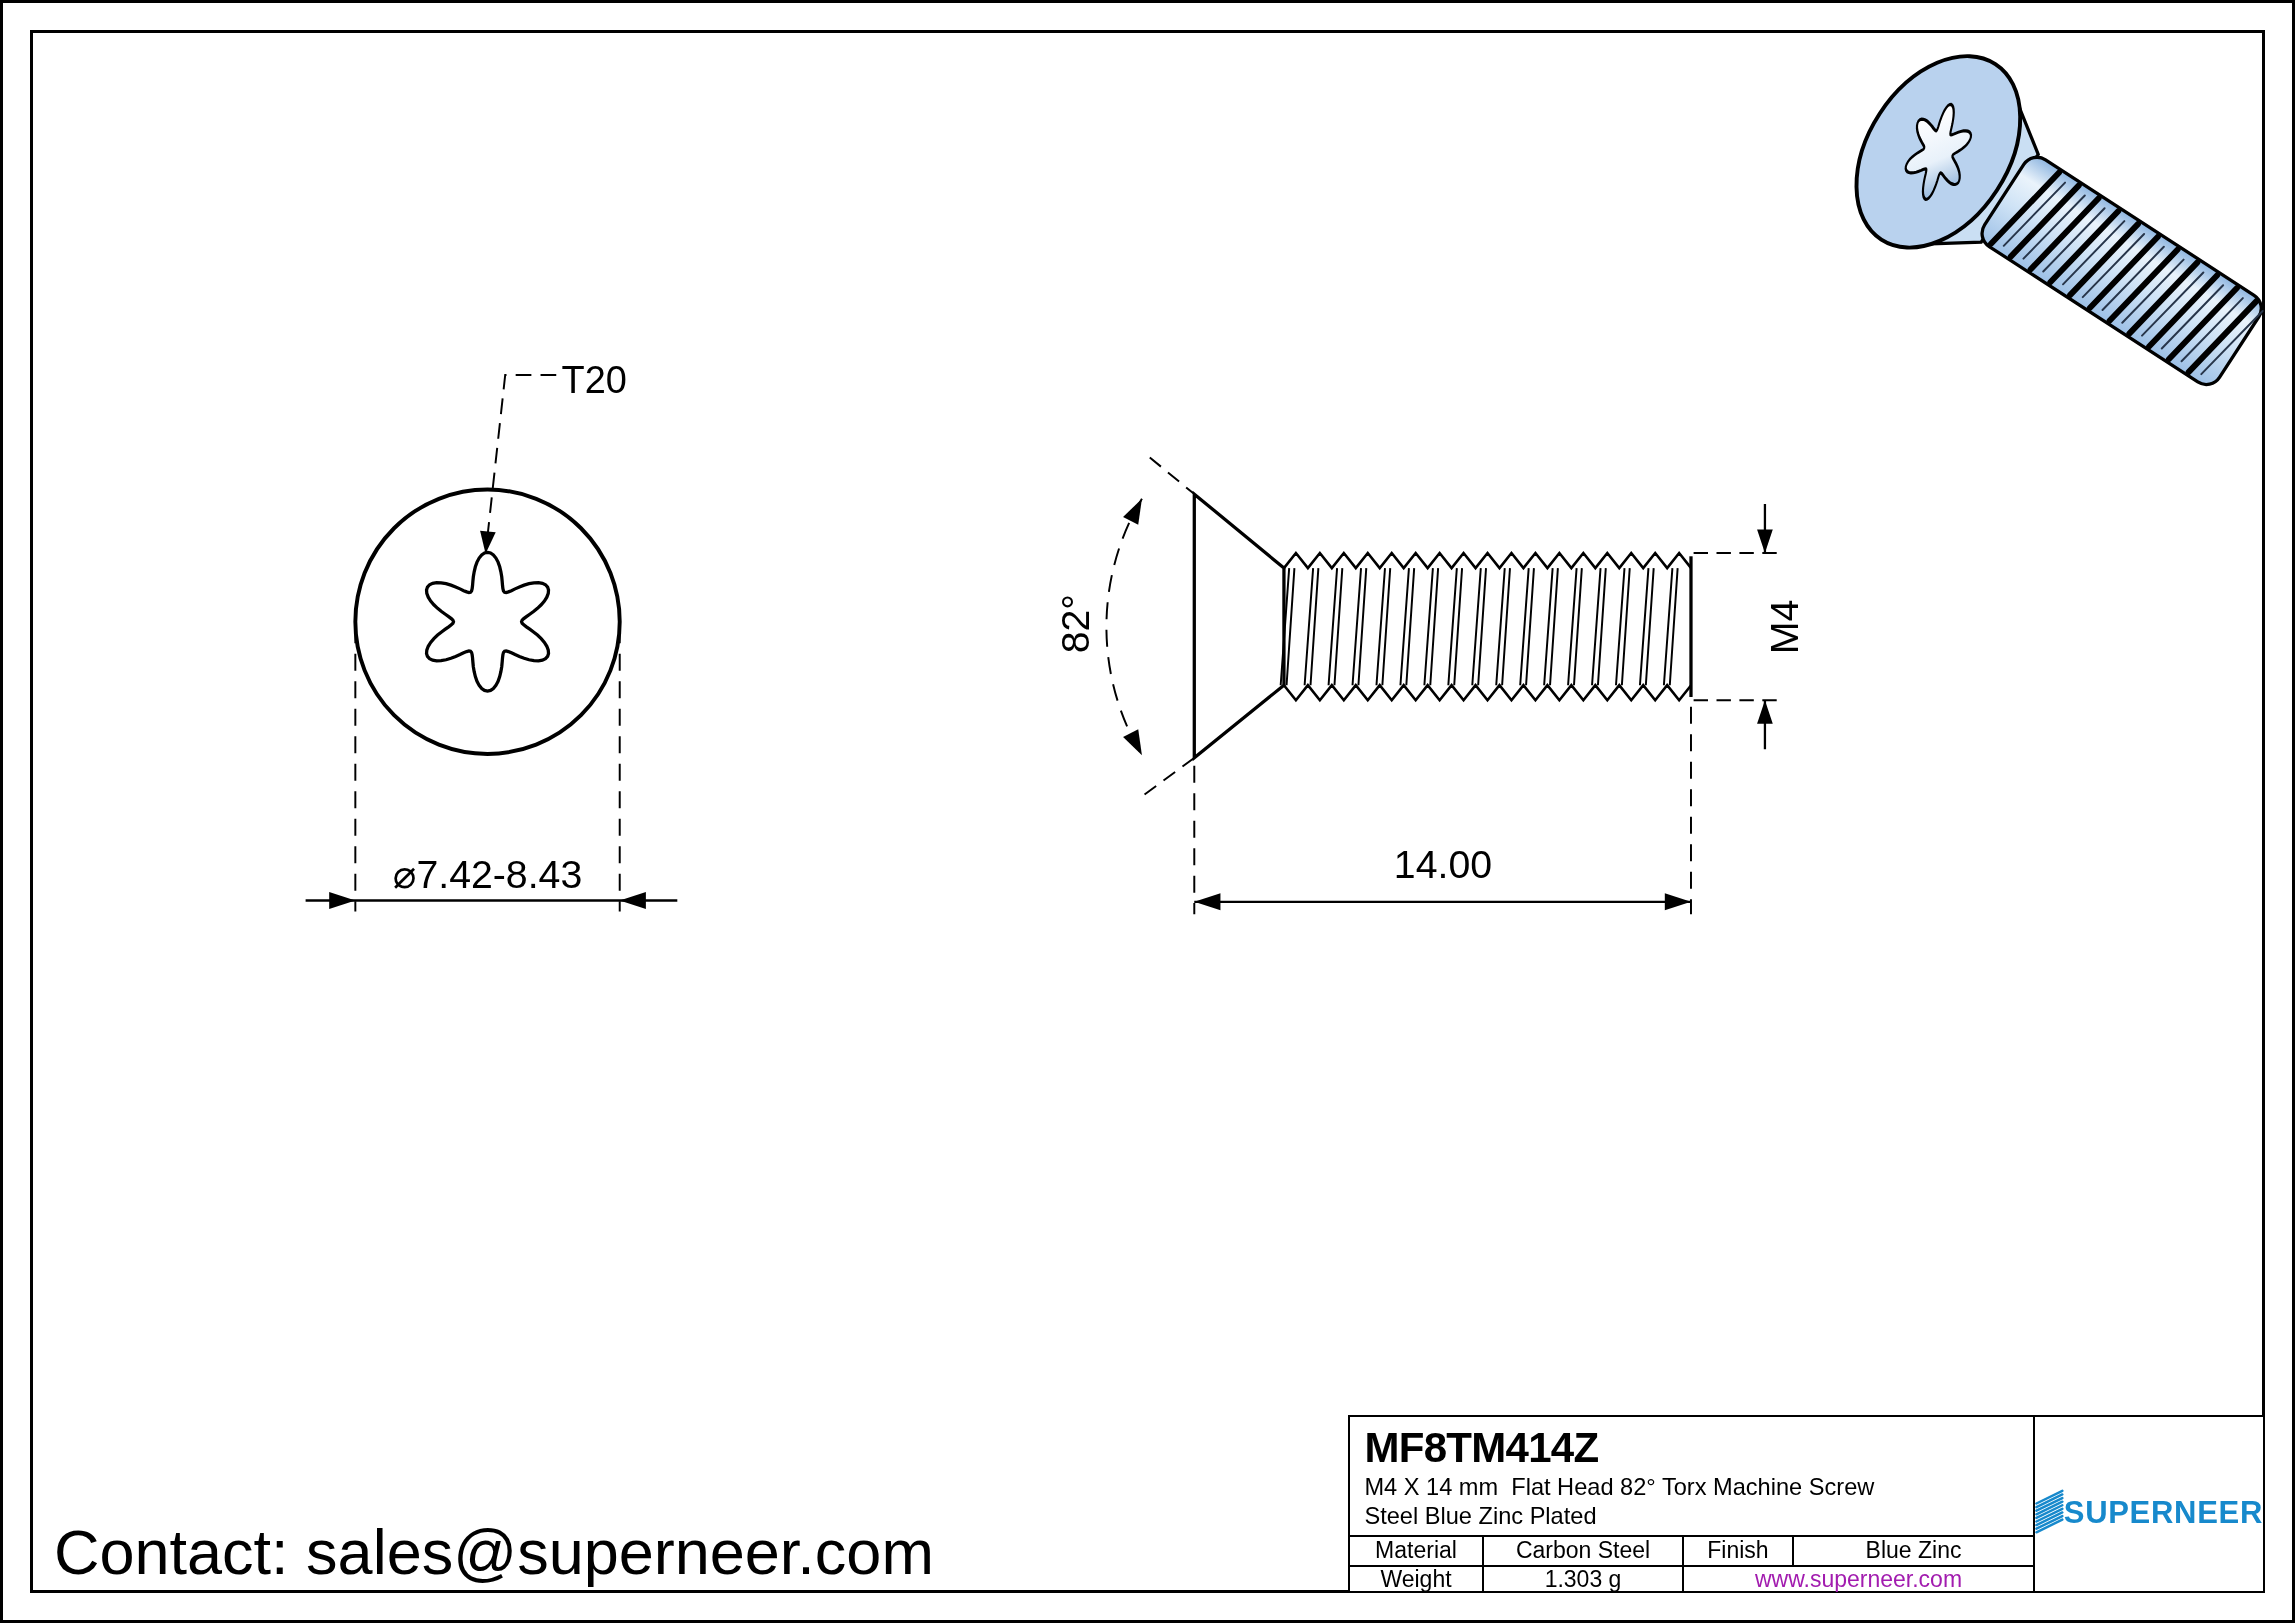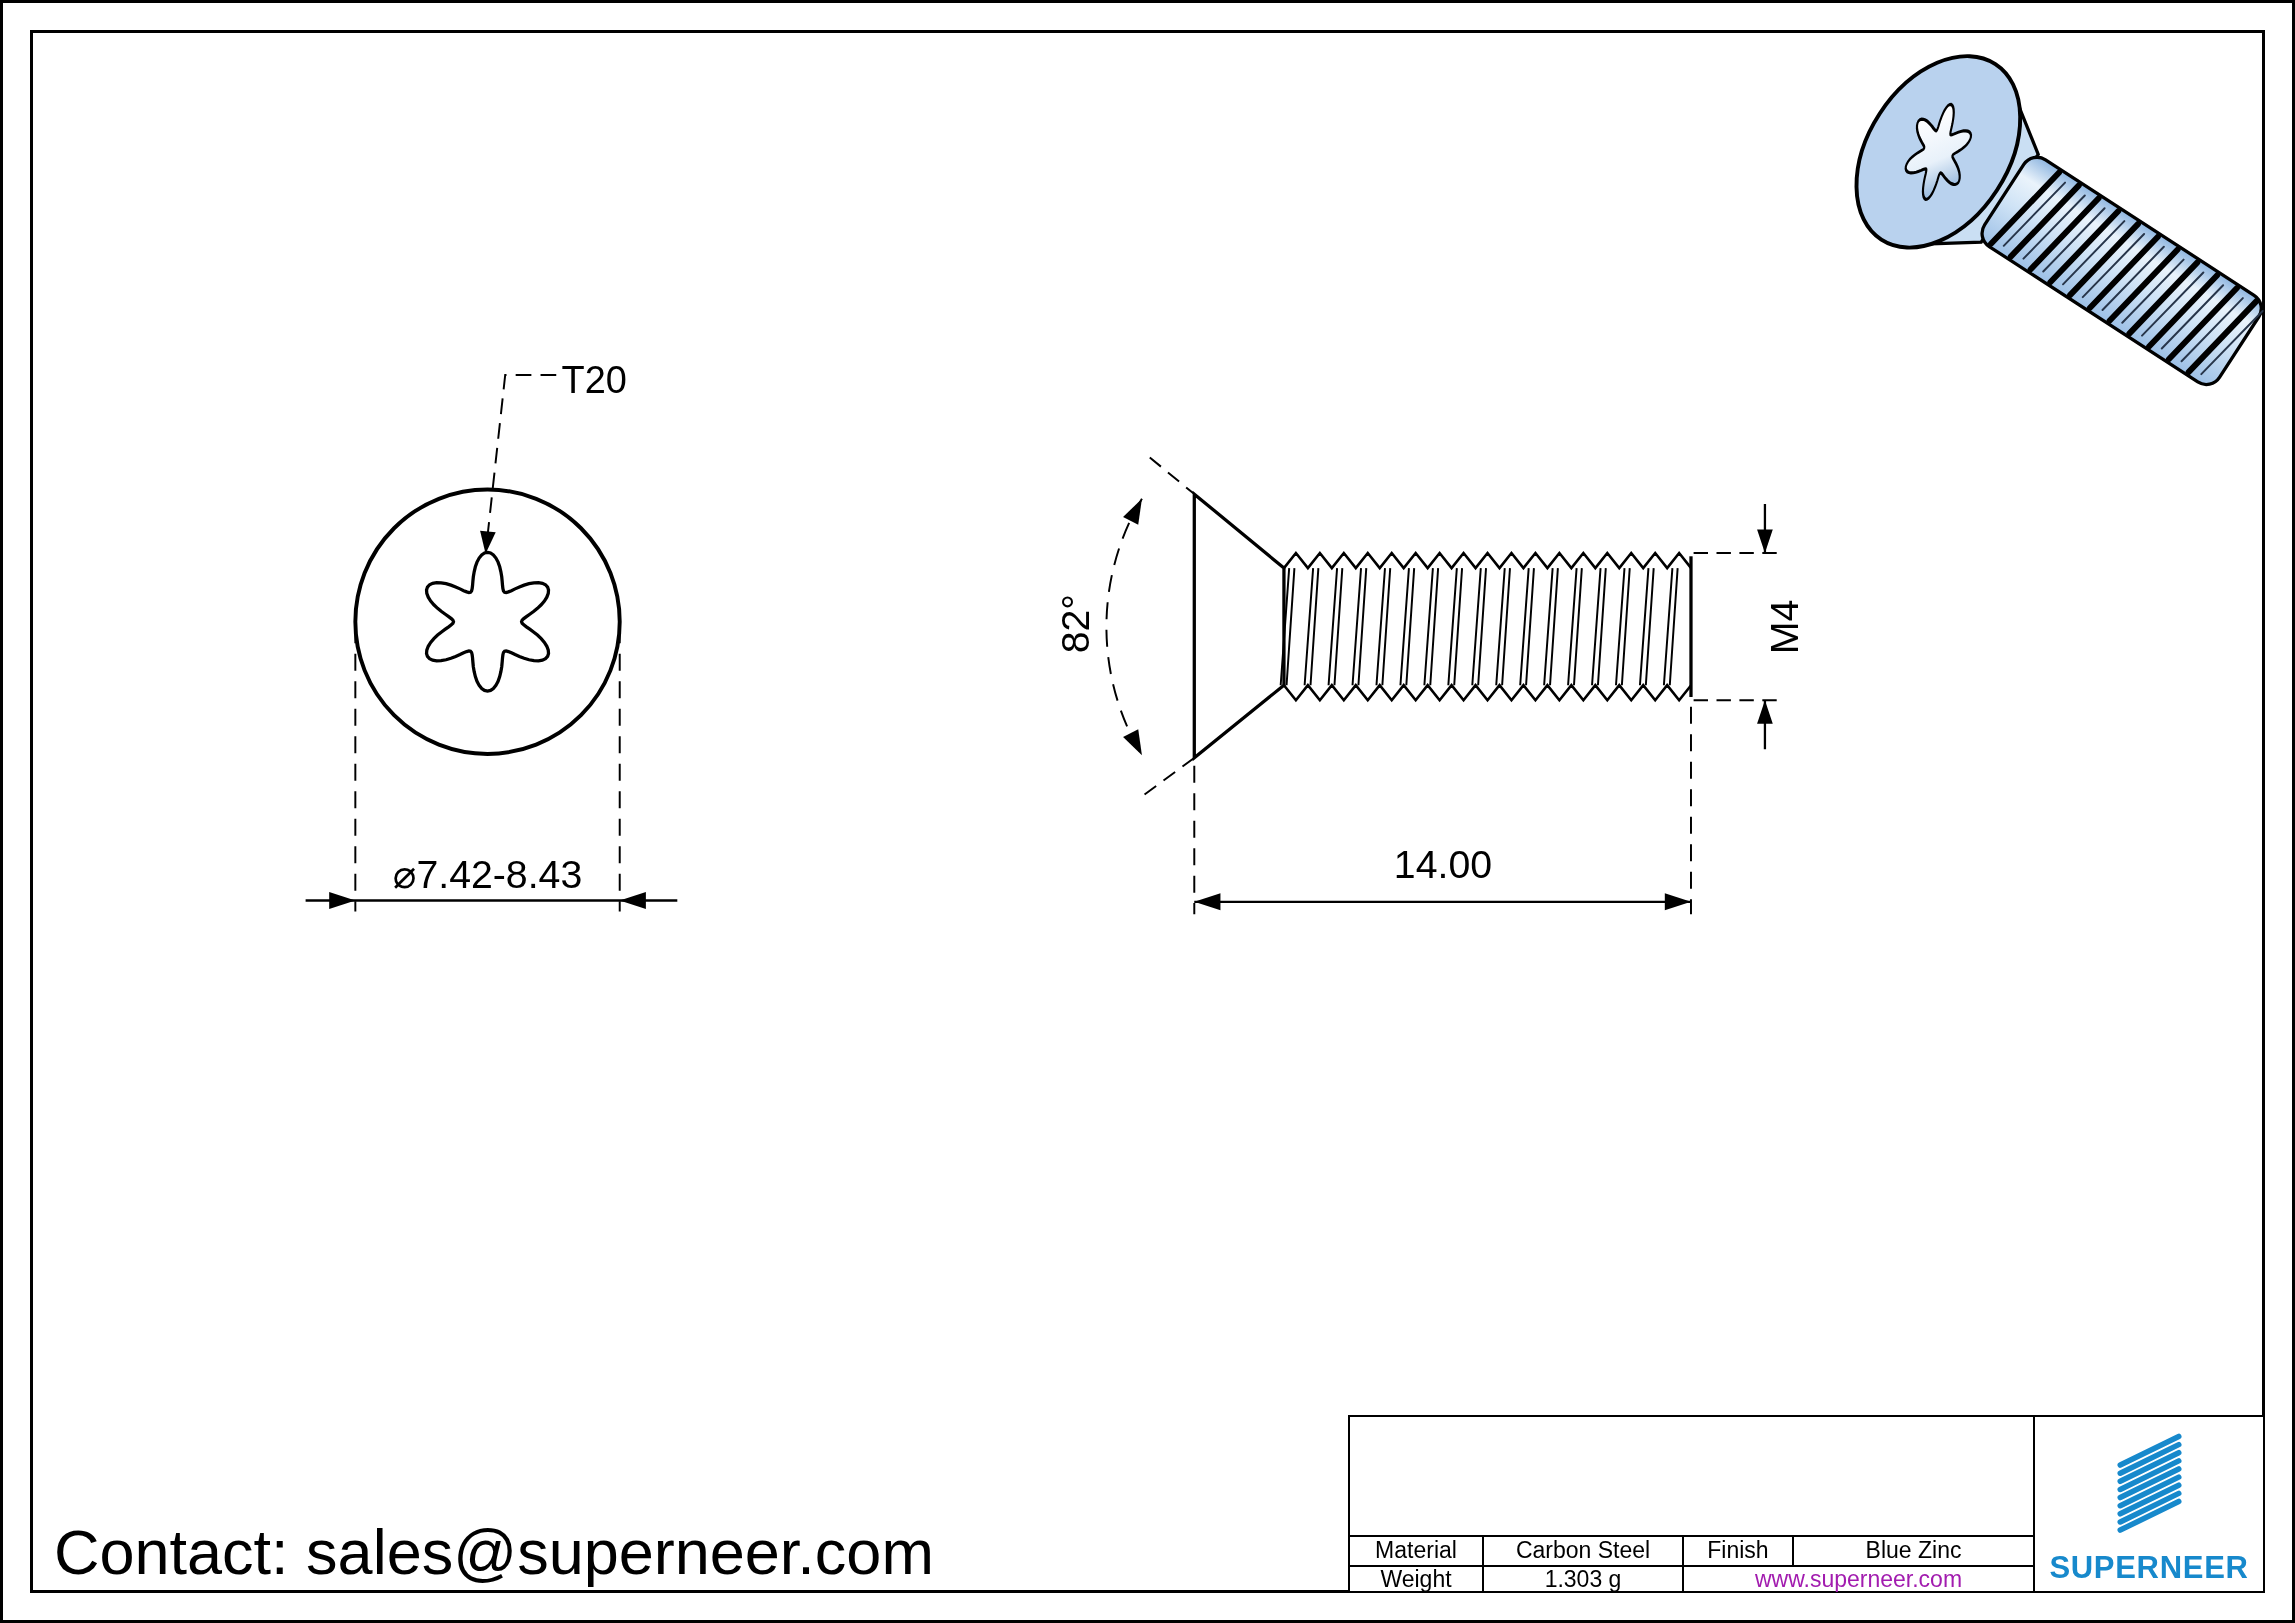--- a/index.html
+++ b/index.html
@@ -17,21 +17,21 @@
   .tb-desc{position:absolute;left:0;top:0;width:100%;height:118px;box-sizing:border-box;padding:9.2px 0 0 14.4px;}
   .tb-part{font-size:42px;font-weight:700;letter-spacing:-0.7px;line-height:43px;}
   .tb-d1{font-size:23.6px;line-height:27.5px;margin-top:5.2px;white-space:pre;}
   .tb-d2{font-size:23.6px;line-height:26px;margin-top:1.3px;}
   .tb-row2{position:absolute;left:0;top:118px;width:100%;height:29.5px;border-top:2.6px solid #000;display:flex;box-sizing:border-box;}
   .tb-row3{position:absolute;left:0;top:148px;bottom:0;width:100%;border-top:2.6px solid #000;display:flex;box-sizing:border-box;}
   .cell{display:flex;align-items:center;justify-content:center;font-size:23px;box-sizing:border-box;height:100%;}
   .cb{border-right:2.6px solid #000;}
   .w174{width:134px;}.w352{width:200px;}.w168{width:110px;}.grow{flex:1;}
   .link{color:#a21caf;}
-  .tb-logo{position:absolute;left:685px;right:0;top:0;bottom:0;display:flex;flex-direction:column;align-items:center;}
+  .tb-logo{position:absolute;left:685px;right:0;top:0;bottom:0;display:flex;flex-direction:row;align-items:center;}
   .brand{margin-top:17px;font-size:31px;font-weight:700;letter-spacing:0.7px;color:#1789cc;}
   .logo-svg{position:static;margin-top:14.4px;}
 
   .contact{position:absolute;left:54px;top:1516px;font-size:63px;letter-spacing:0px;}
 </style>
 </head>
 <body>
 
 <div class="page-border"></div>
 <div class="inner-frame"></div>
@@ -97,20 +97,25 @@
     <rect x="120" y="-79" width="428" height="158" rx="24" fill="url(#shaftG)" stroke="#000" stroke-width="5"></rect>
     <path id="bands3d" fill="none" stroke="#000" stroke-width="9" stroke-linecap="round" d="M172,-74 L144,74 M208,-74 L180,74 M244,-74 L216,74 M280,-74 L252,74 M316,-74 L288,74 M352,-74 L324,74 M388,-74 L360,74 M424,-74 L396,74 M460,-74 L432,74 M496,-74 L468,74 M532,-74 L504,74 "></path>
     <path id="bands3dThin" fill="none" stroke="#27354a" stroke-width="3" stroke-linecap="round" d="M188,-66 L162,66 M224,-66 L198,66 M260,-66 L234,66 M296,-66 L270,66 M332,-66 L306,66 M368,-66 L342,66 M404,-66 L378,66 M440,-66 L414,66 M476,-66 L450,66 M512,-66 L486,66 M548,-66 L522,66 "></path>
     <ellipse cx="0" cy="0" rx="107" ry="160" fill="#b9d2ee" stroke="#000" stroke-width="6"></ellipse>
     <path id="torx-3d" transform="rotate(-18) scale(0.64,1)" fill="url(#starG)" stroke="#000" stroke-width="5" d="M0.0,-75.0L3.2,-74.2L6.3,-72.0L9.0,-68.6L11.3,-64.0L13.0,-58.7L14.2,-53.1L15.0,-47.5L15.4,-42.3L15.6,-37.7L15.9,-34.1L16.5,-31.6L17.5,-30.3L19.2,-30.1L21.6,-30.9L24.9,-32.4L28.9,-34.5L33.7,-36.7L38.9,-38.9L44.4,-40.7L49.8,-41.8L54.9,-42.1L59.2,-41.5L62.7,-39.9L65.0,-37.5L65.9,-34.3L65.5,-30.6L63.9,-26.5L61.1,-22.2L57.4,-18.1L53.1,-14.2L48.6,-10.8L44.3,-7.8L40.5,-5.3L37.5,-3.3L35.6,-1.6L35.0,-0.0L35.6,1.6L37.5,3.3L40.5,5.3L44.3,7.8L48.6,10.8L53.1,14.2L57.4,18.1L61.1,22.2L63.9,26.5L65.5,30.6L65.9,34.3L65.0,37.5L62.7,39.9L59.2,41.5L54.9,42.1L49.8,41.8L44.4,40.7L38.9,38.9L33.7,36.7L28.9,34.5L24.9,32.4L21.6,30.9L19.2,30.1L17.5,30.3L16.5,31.6L15.9,34.1L15.6,37.7L15.4,42.3L15.0,47.5L14.2,53.1L13.0,58.7L11.3,64.0L9.0,68.6L6.3,72.0L3.2,74.2L0.0,75.0L-3.2,74.2L-6.3,72.0L-9.0,68.6L-11.3,64.0L-13.0,58.7L-14.2,53.1L-15.0,47.5L-15.4,42.3L-15.6,37.7L-15.9,34.1L-16.5,31.6L-17.5,30.3L-19.2,30.1L-21.6,30.9L-24.9,32.4L-28.9,34.5L-33.7,36.7L-38.9,38.9L-44.4,40.7L-49.8,41.8L-54.9,42.1L-59.2,41.5L-62.7,39.9L-65.0,37.5L-65.9,34.3L-65.5,30.6L-63.9,26.5L-61.1,22.2L-57.4,18.1L-53.1,14.2L-48.6,10.8L-44.3,7.8L-40.5,5.3L-37.5,3.3L-35.6,1.6L-35.0,0.0L-35.6,-1.6L-37.5,-3.3L-40.5,-5.3L-44.3,-7.8L-48.6,-10.8L-53.1,-14.2L-57.4,-18.1L-61.1,-22.2L-63.9,-26.5L-65.5,-30.6L-65.9,-34.3L-65.0,-37.5L-62.7,-39.9L-59.2,-41.5L-54.9,-42.1L-49.8,-41.8L-44.4,-40.7L-38.9,-38.9L-33.7,-36.7L-28.9,-34.5L-24.9,-32.4L-21.6,-30.9L-19.2,-30.1L-17.5,-30.3L-16.5,-31.6L-15.9,-34.1L-15.6,-37.7L-15.4,-42.3L-15.0,-47.5L-14.2,-53.1L-13.0,-58.7L-11.3,-64.0L-9.0,-68.6L-6.3,-72.0L-3.2,-74.2L-0.0,-75.0Z"></path>
   </g>
 </svg>
 
 <div class="tb">
   <div class="tb-info">
+    <div class="tb-desc">
+      <div class="tb-part">MF8TM414Z</div>
+      <div class="tb-d1">M4 X 14 mm  Flat Head 82° Torx Machine Screw</div>
+      <div class="tb-d2">Steel Blue Zinc Plated</div>
+    </div>
     <div class="tb-row2">
       <div class="cell cb w174">Material</div>
       <div class="cell cb w352">Carbon Steel</div>
       <div class="cell cb w168">Finish</div>
       <div class="cell grow">Blue Zinc</div>
     </div>
     <div class="tb-row3">
       <div class="cell cb w174">Weight</div>
       <div class="cell cb w352">1.303 g</div>
       <div class="cell grow link">www.superneer.com</div>

